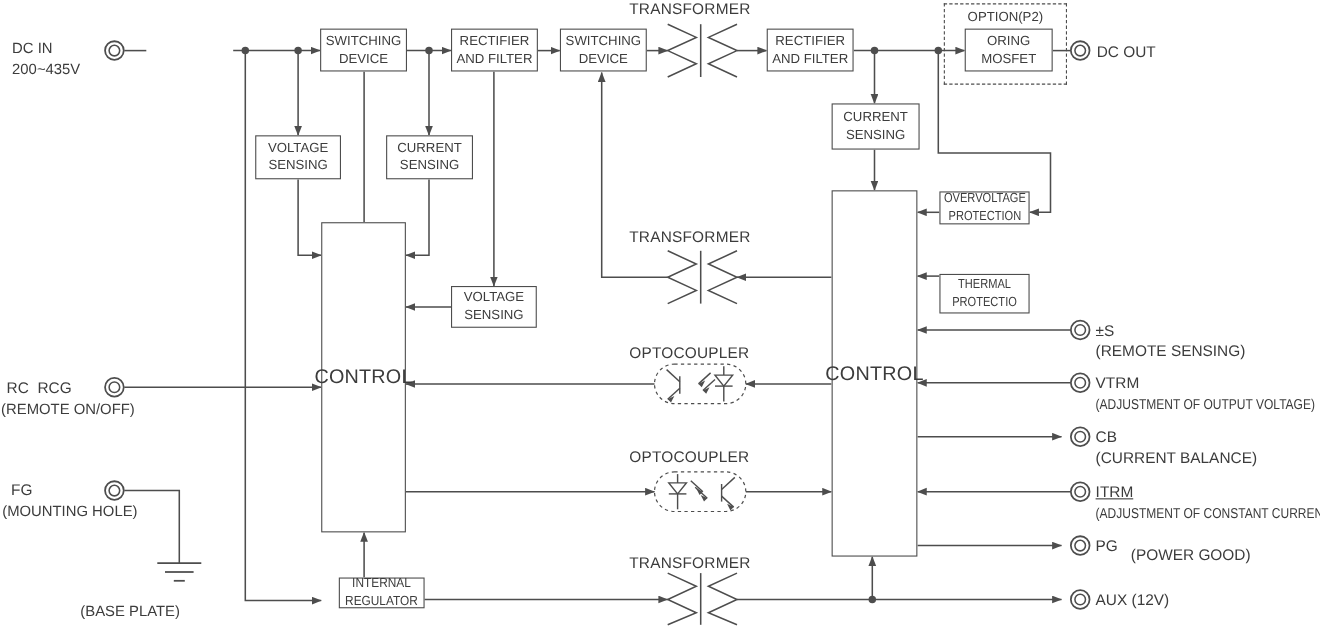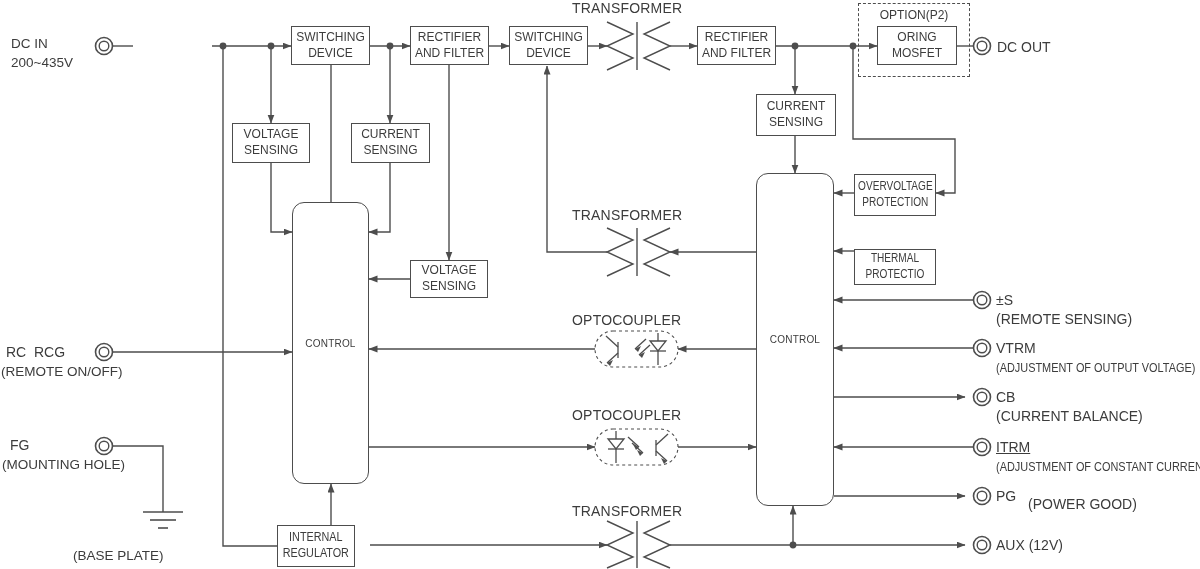--- a/index.html
+++ b/index.html
@@ -3,21 +3,21 @@
 <meta charset="utf-8">
 <style>
   html,body{margin:0;padding:0;background:#fff;}
   #stage{position:relative;width:1200px;height:569px;background:#fff;overflow:hidden;
          font-family:"Liberation Sans","DejaVu Sans",sans-serif;color:#3c3c3c;}
   #wires{position:absolute;left:0;top:0;}
   .box{position:absolute;box-sizing:border-box;border:1.4px solid #4d4d4d;background:#fff;
        display:flex;align-items:center;justify-content:center;text-align:center;
        font-size:12px;line-height:1.3;color:#3c3c3c;}
   .box span{white-space:pre-line;display:inline-block;}
-  .big{font-size:10px;letter-spacing:.2px;border-radius:12px;}
+  .big{font-size:18px;letter-spacing:.2px;}
   .condensed span{transform:scaleX(.84);transform-origin:50% 50%;}
   .semi span{transform:scaleX(.9);transform-origin:50% 50%;}
   .optionbox{position:absolute;box-sizing:border-box;border:1.3px dashed #4d4d4d;background:transparent;}
   .optlabel{position:absolute;left:0;top:4px;width:100%;text-align:center;font-size:12px;}
   .flabel{position:absolute;font-size:14px;white-space:pre;}
   .slabel{position:absolute;font-size:13.5px;white-space:pre;}
   .seclabel{position:absolute;width:130px;text-align:left;font-size:14px;letter-spacing:.2px;}
   .tlabel{position:absolute;font-size:14px;white-space:pre;}
   .tdesc{position:absolute;font-size:14px;white-space:pre;}
   .tdesc.cond{font-size:13px;transform:scaleX(.84);transform-origin:0 50%;}
@@ -244,29 +244,29 @@
   <div class="box" style="left:410px;top:260px;width:78px;height:38px;">
     <span>VOLTAGE
 SENSING</span>
     </div>
   <div class="box big" style="left:292px;top:202px;width:77px;height:282px;">
     <span>CONTROL</span>
     </div>
   <div class="box big" style="left:756px;top:173px;width:78px;height:333px;">
     <span>CONTROL</span>
     </div>
-  <div class="box condensed" style="left:854px;top:174px;width:82px;height:42px;">
+  <div class="box condensed" style="left:854px;top:174px;width:82px;height:30px;">
     <span>OVERVOLTAGE
 PROTECTION</span>
     </div>
   <div class="box condensed" style="left:854px;top:231px;width:82px;height:36px;margin-top:18px;">
     <span>THERMAL
 PROTECTIO</span>
     </div>
-  <div class="box semi" style="left:277px;top:525px;width:78px;height:42px;">
+  <div class="box semi" style="left:308px;top:525px;width:78px;height:28px;">
     <span>INTERNAL
 REGULATOR</span>
     </div>
 
   <div class="seclabel" style="left:572px;top:0px;">TRANSFORMER</div>
   <div class="seclabel" style="left:572px;top:207px;">TRANSFORMER</div>
   <div class="seclabel" style="left:572px;top:503px;">TRANSFORMER</div>
   <div class="seclabel" style="left:572px;top:312px;">OPTOCOUPLER</div>
   <div class="seclabel" style="left:572px;top:407px;">OPTOCOUPLER</div>
 

